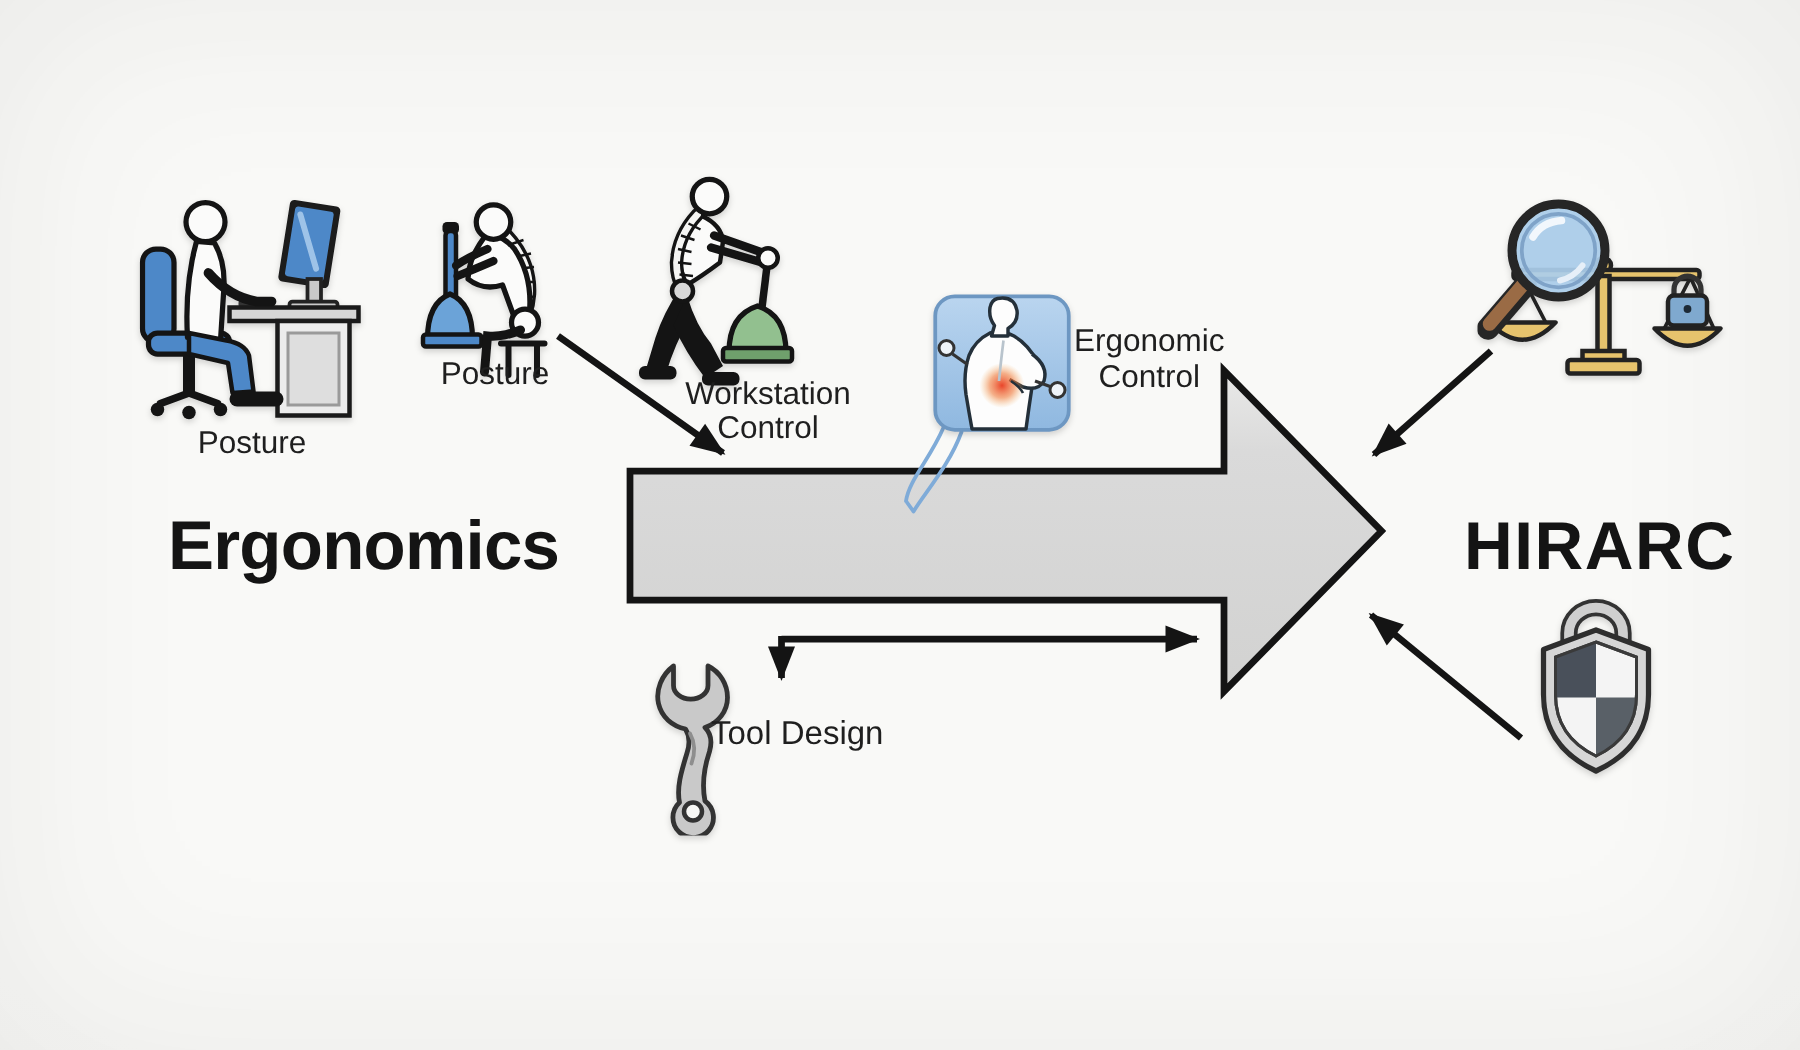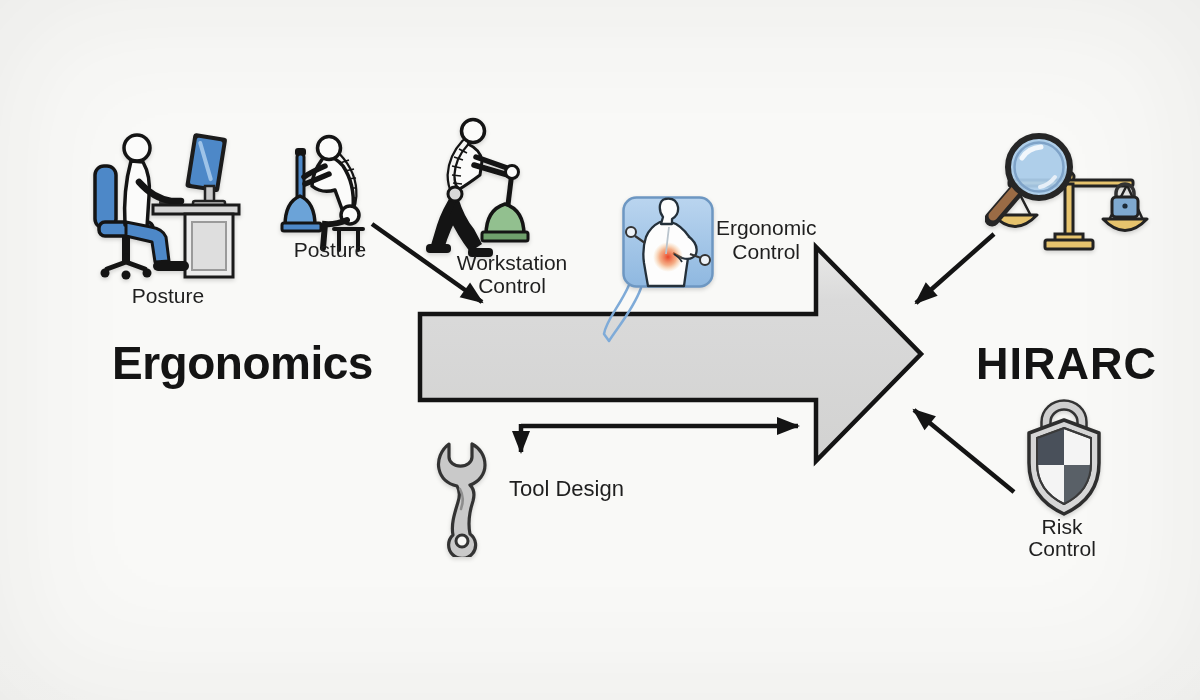--- a/index.html
+++ b/index.html
@@ -189,20 +189,16 @@
     <span>Workstation</span><br>
     <span>Control</span>
   </div>
 
   <div class="abs label left" style="left:716px;top:216px;line-height:24px">
     <span>Ergonomic</span><br>
     <span>Control</span>
   </div>
 
 
-  <div class="abs label left" style="left:509px;top:477px;font-size:22px">Tool Design</div>
-
-  <div class="abs label" style="left:992px;top:516px;width:140px;line-height:22px">
-    <span>Risk</span><br>
-    <span>Control</span>
-  </div>
+  <div class="abs label left" style="left:474px;top:477px;font-size:22px">Tool Design</div>
+
 
 </div>
 
 </body></html>

